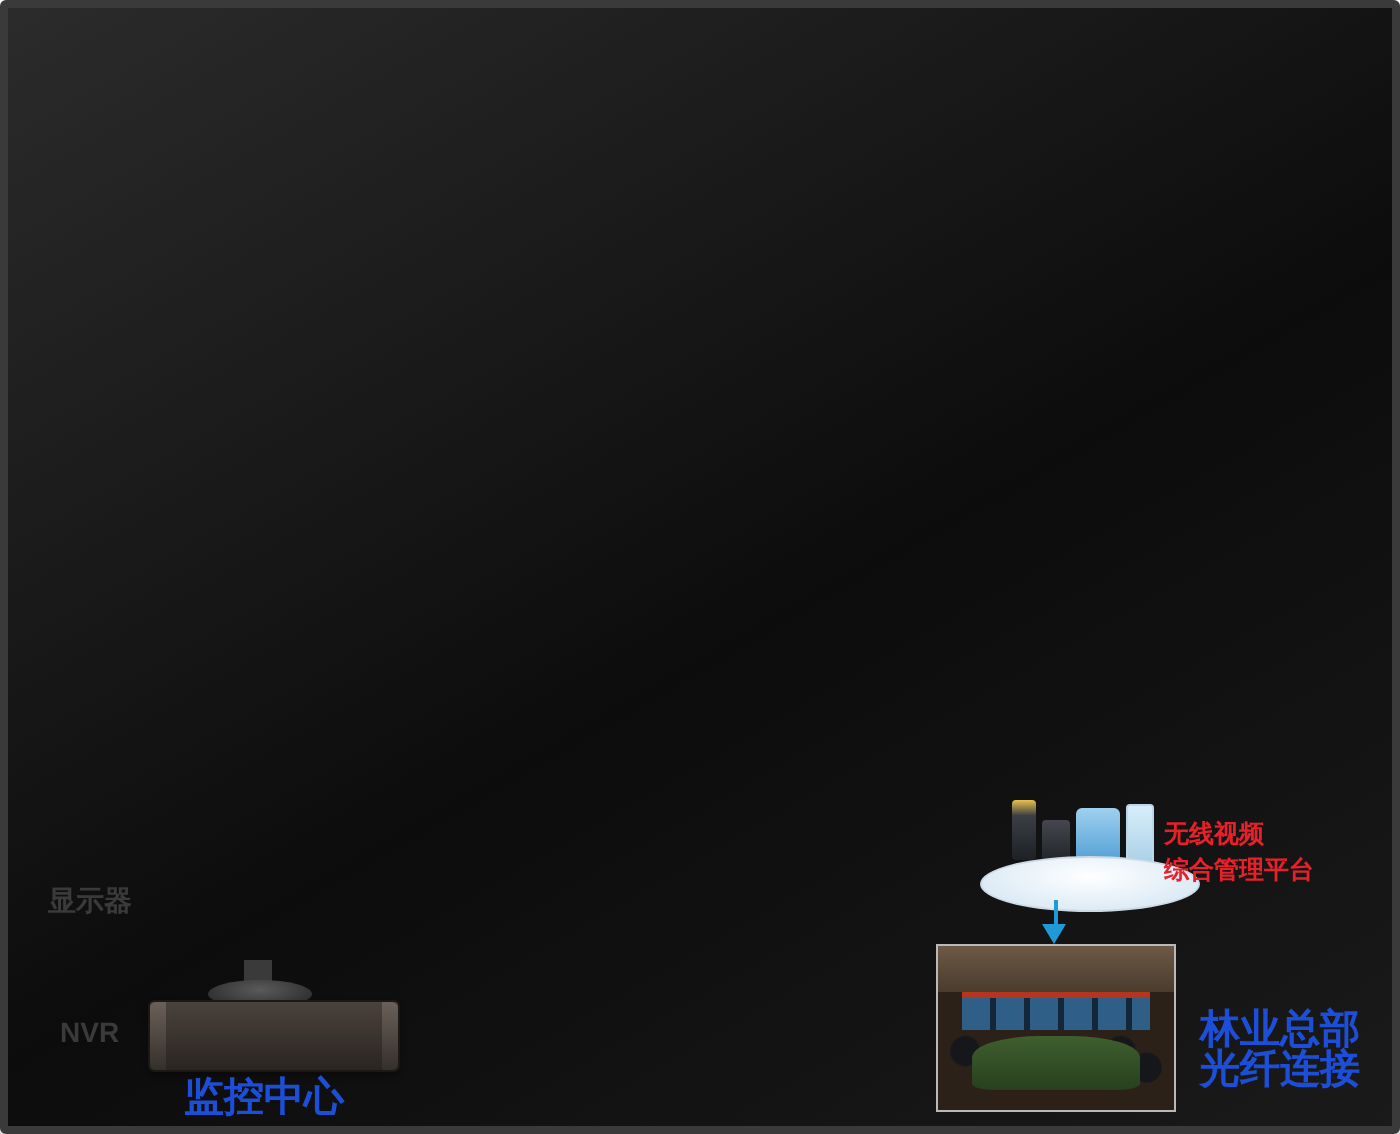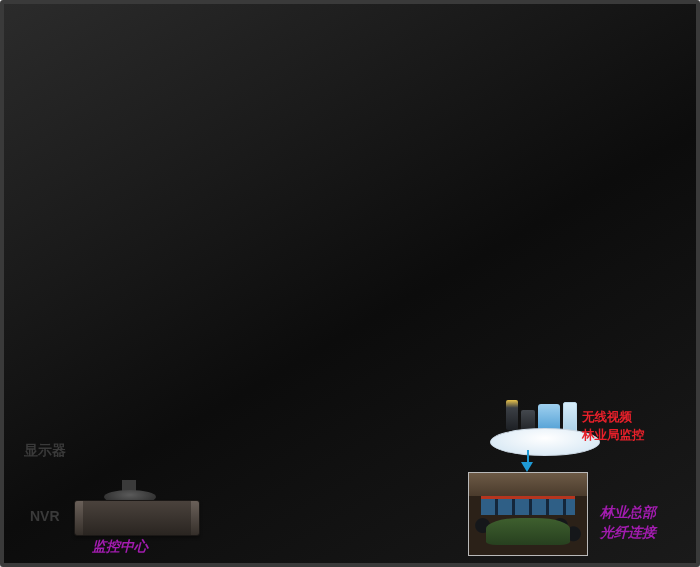--- a/index.html
+++ b/index.html
@@ -18,21 +18,21 @@
   #band-right{left:452px;top:397px;width:248px;height:170px;background:#dcdcdc;}
   #band-left{left:0;top:397px;width:360px;height:170px;background:#d9d9d9;}
 
   
   .t{position:absolute;white-space:nowrap;line-height:1.15;}
   .title{font-size:25px;color:#1a1a1a;font-weight:600;letter-spacing:1px;}
   .lbl-dark{font-size:11px;color:#2b2f55;font-weight:600;}
   .lbl-black{font-size:12px;color:#1a1a1a;font-weight:600;}
   .lbl-blue{font-size:12px;color:#1f7fd0;font-weight:700;}
   .lbl-blue-s{font-size:11px;color:#2f8ad4;font-weight:700;}
-  .lbl-red{font-size:14px;color:#a21caf;font-weight:700;font-style:italic;}
+  .lbl-red{font-size:20px;color:#1d4ed8;font-weight:700;}
   .lbl-red-s{font-size:12.5px;color:#e8202a;font-weight:700;}
   .lbl-gray{font-size:14px;color:#3a3a3a;font-weight:700;}
 
   
   .rot1{transform:rotate(46deg);transform-origin:0 0;}
   .rot2{transform:rotate(-62deg);transform-origin:0 0;}
 
   
   #logo{position:absolute;right:4px;top:1px;width:152px;height:40px;}
   #logo .cn{position:absolute;right:3px;top:0px;font-size:15px;color:#0b57a4;
@@ -362,21 +362,21 @@
          background:linear-gradient(180deg,#e8c24a,#3b3f45 26%,#1d2024);"></div>
     <div class="cp-item" style="left:31px;top:12px;width:14px;height:24px;
          background:linear-gradient(180deg,#44484e,#1b1e22);"></div>
     <div class="cp-item" style="left:48px;top:6px;width:22px;height:28px;
          background:linear-gradient(180deg,#9fd0ef,#4f9ed4);border-radius:3px;"></div>
     <div class="cp-item" style="left:73px;top:4px;width:12px;height:30px;
          background:linear-gradient(180deg,#d8eefb,#a8cfe6);border:1px solid #bcd8e9;"></div>
     <div class="disc"></div>
   </div>
   <div class="t lbl-red-s" style="left:582px;top:410px;">无线视频</div>
-  <div class="t lbl-red-s" style="left:582px;top:428px;">林业局监控</div>
+  <div class="t lbl-red-s" style="left:582px;top:428px;">综合管理平台</div>
 
   <div class="wire wv" style="left:527px;top:450px;height:16px;"></div>
   <div style="position:absolute;left:521px;top:462px;width:0;height:0;
        border-left:6px solid transparent;border-right:6px solid transparent;
        border-top:10px solid #1f9ad6;"></div>
 
   <div class="photo" style="left:468px;top:472px;width:118px;height:82px;">
     <div class="floor"></div>
     <div class="ceil"></div>
     <div class="wallscreens"></div>

